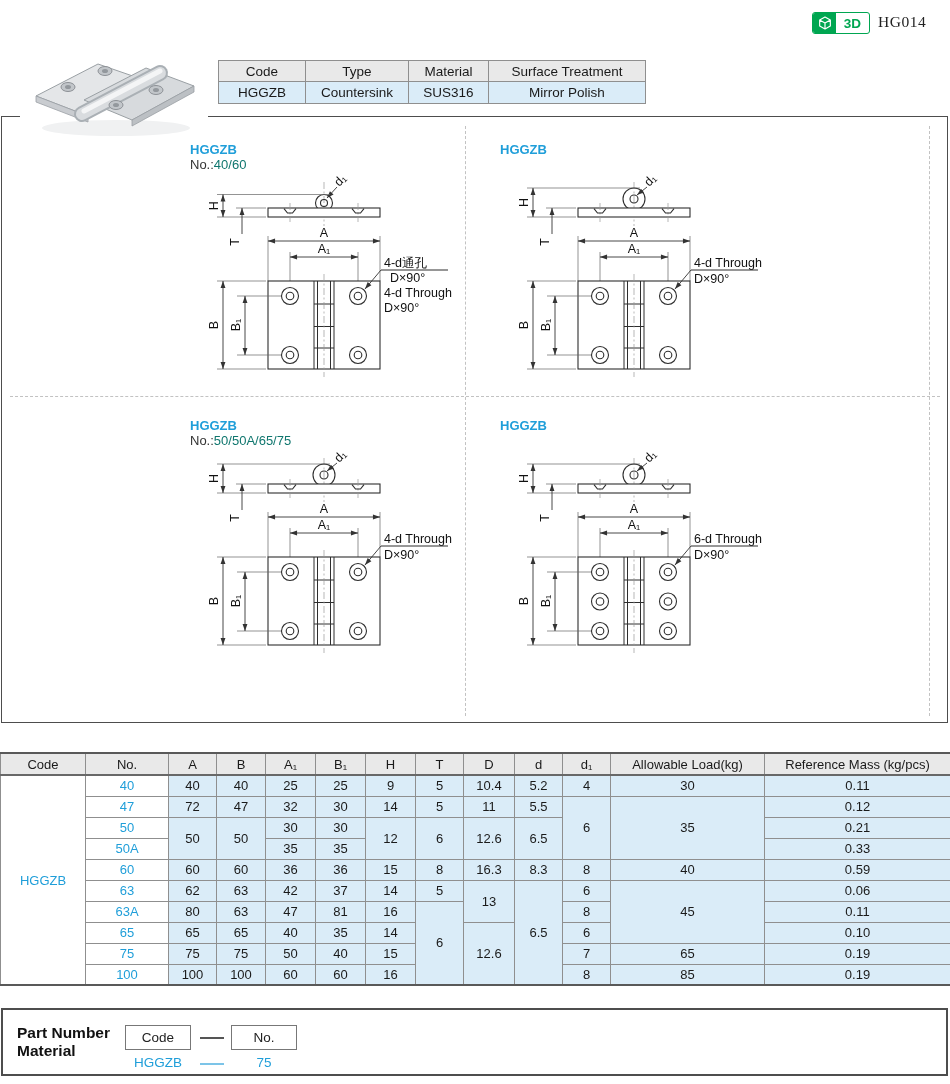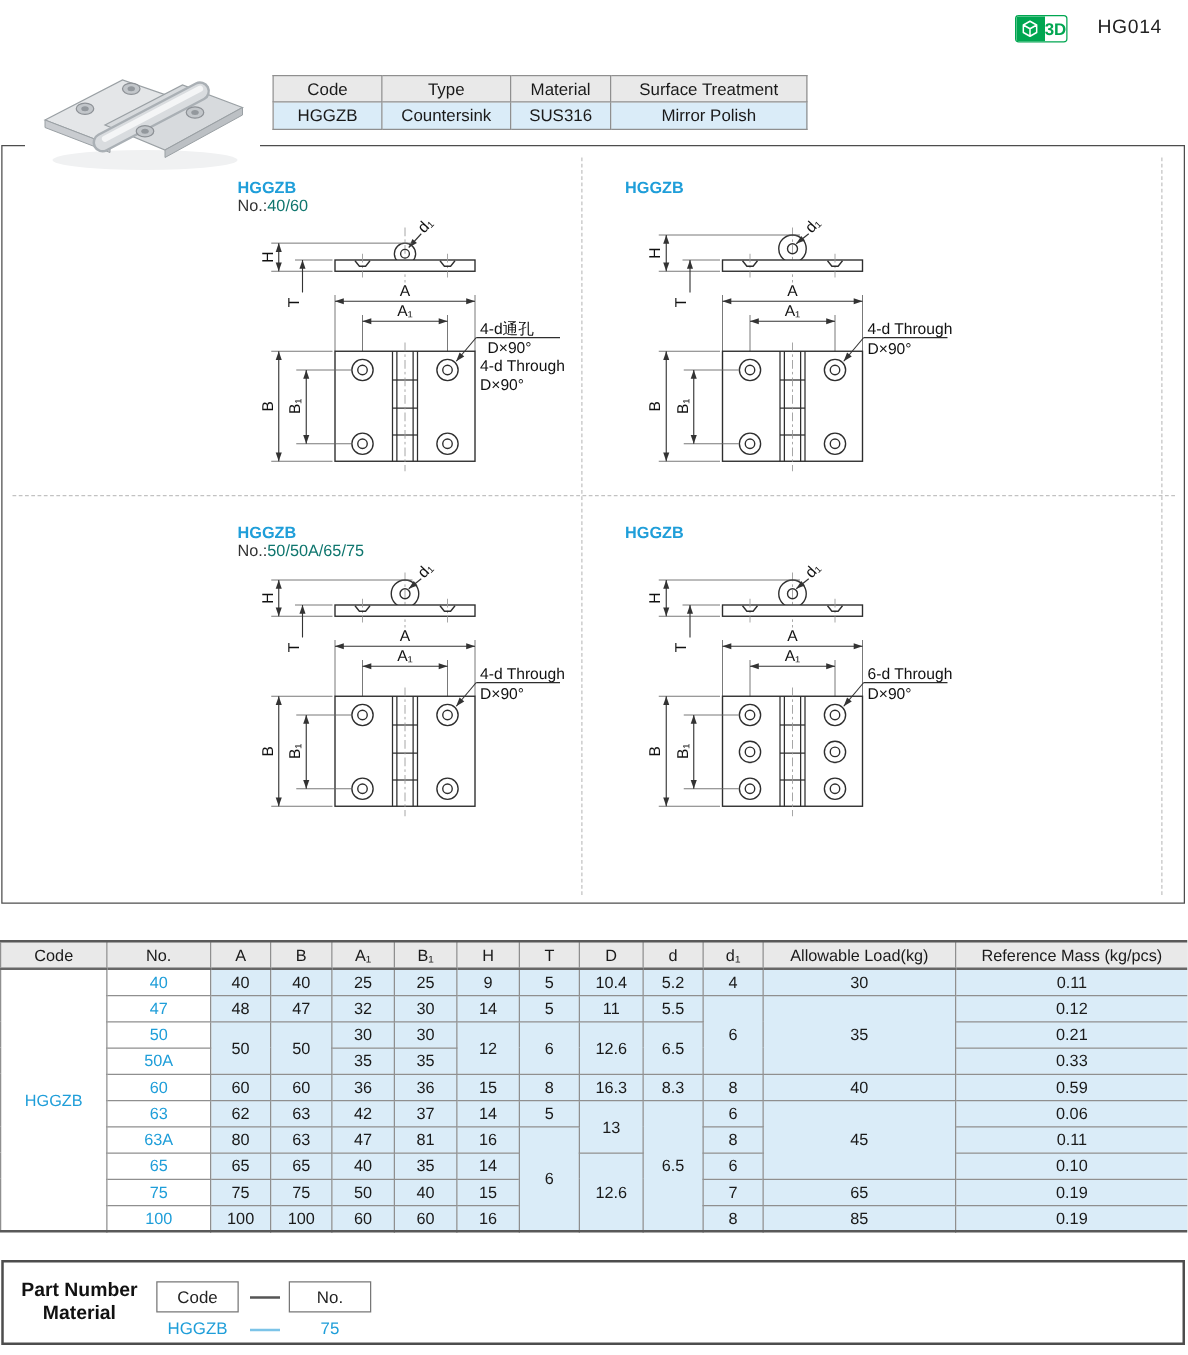--- a/index.html
+++ b/index.html
@@ -1,26 +1,26 @@
 <!DOCTYPE html>
 <html><head>
 <meta charset="utf-8">
 <style>
   * { margin:0; padding:0; box-sizing:border-box; }
   body { font-family:"Liberation Sans","DejaVu Sans",sans-serif; background:#fff; }
   .page { position:relative; width:950px; height:1084px; background:#fff; overflow:hidden; }
   .blue { color:#0f766e; }
 
   
-  .badge3d { position:absolute; left:812px; top:12px; width:42px; height:22px; border:1.5px solid #00a651;
+  .badge3d { position:absolute; left:812px; top:12px; width:58px; height:22px; border:1.5px solid #00a651;
              border-radius:3px; display:flex; overflow:hidden; background:#fff; cursor:pointer; }
   .badge-cube { width:23px; height:100%; background:#00a651; display:flex; align-items:center; justify-content:center; }
   .badge-text { flex:1; display:flex; align-items:center; justify-content:center; color:#00a651;
                 font-size:13.5px; font-weight:bold; }
-  .pagecode { position:absolute; left:878px; top:13px; font-size:15.5px; color:#222; letter-spacing:0.5px; }
+  .pagecode { position:absolute; left:878px; top:13px; font-size:15.5px; color:#222; letter-spacing:0.5px;font-family:Liberation Serif, serif; }
 
   
   .photo { position:absolute; left:20px; top:42px; width:188px; height:100px; background:#fff; z-index:3; }
 
   
   .toptable { position:absolute; left:218px; top:60px; border-collapse:collapse; table-layout:fixed; }
   .toptable th, .toptable td { border:1px solid #8f8f8f; text-align:center; font-size:13.5px; font-weight:normal; color:#1a1a1a; }
   .toptable th { background:#e9e9e9; height:21px; }
   .toptable td { background:#daecf8; height:22px; }
   .toptable { border:1.5px solid #666; }
@@ -51,21 +51,21 @@
           font-size:13px; border-top:2px solid #595959; border-bottom:2px solid #595959; }
   .spec th, .spec td { border:1px solid #8f8f8f; text-align:center; font-weight:normal; }
   .spec th { background:#e9e9e9; color:#1a1a1a; height:22px; border-bottom:2px solid #686868; }
   .spec td { height:21px; }
   .spec td.val { background:#daecf8; color:#1a1a1a; }
   .spec td.no { background:#fff; color:#1f9ed9; cursor:pointer; }
   .spec td.code { background:#fff; color:#1f9ed9; cursor:pointer; }
 
   
   .pnbox { position:absolute; left:1px; top:1008px; width:947px; height:68px; border:2px solid #4d4d4d; background:#fff; }
-  .pnlabel { position:absolute; left:14px; top:14px; font-size:15.5px; font-weight:bold; color:#111; line-height:18px;text-align:center; }
+  .pnlabel { position:absolute; left:14px; top:14px; font-size:15.5px; font-weight:bold; color:#111; line-height:18px; }
   .pn-fieldbox { position:absolute; width:66px; height:25px; border:1.5px solid #777; background:#fff;
                  font-size:13.5px; color:#222; text-align:center; line-height:23px; }
   .pn-dash { position:absolute; width:24px; border-top:2px solid #555; }
   .pn-dash.bluedash { border-top:2px solid #7cc4e8; }
   .pn-exval { position:absolute; width:66px; text-align:center; font-size:13.5px; color:#1f9ed9; }
 </style>
 </head>
 <body>
 
 <div class="page">
@@ -438,21 +438,21 @@
           <td class="val">9</td>
           <td class="val">5</td>
           <td class="val">10.4</td>
           <td class="val">5.2</td>
           <td class="val">4</td>
           <td class="val">30</td>
           <td class="val">0.11</td>
         </tr>
         <tr>
           <td class="no">47</td>
-          <td class="val">48</td>
+          <td class="val">72</td>
           <td class="val">47</td>
           <td class="val">32</td>
           <td class="val">30</td>
           <td class="val">14</td>
           <td class="val">5</td>
           <td class="val">11</td>
           <td class="val">5.5</td>
           <td rowspan="3" class="val">6</td>
           <td rowspan="3" class="val">35</td>
           <td class="val">0.12</td>

